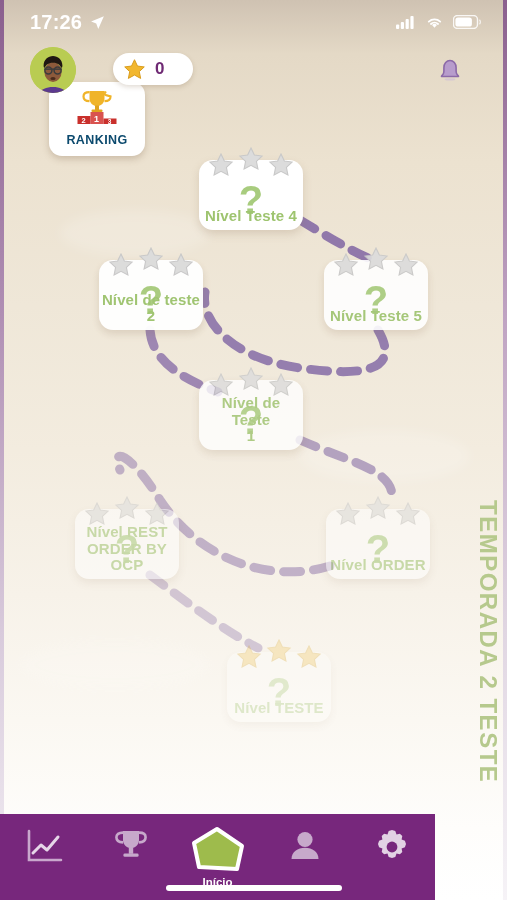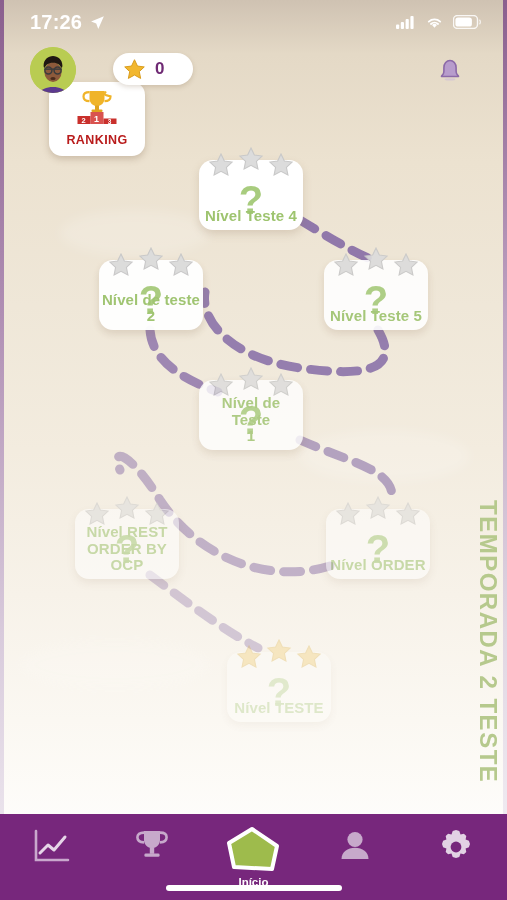--- a/index.html
+++ b/index.html
@@ -68,21 +68,21 @@
   #bell { position:absolute; right:38px; top:50px; width:38px; height:38px; z-index:31; }
 
   #ranking-card {
     position:absolute; left:49px; top:82px; width:96px; height:74px;
     background:#ffffff; border-radius:13px;
     box-shadow:0 3px 7px rgba(120,90,60,0.28);
     display:flex; flex-direction:column; align-items:center;
     padding-top:4px; z-index:30;
   }
   #ranking-label {
-    font-size:12.5px; font-weight:bold; color:#b91c1c;
+    font-size:12.5px; font-weight:bold; color:#0c4a6e;
     letter-spacing:0.4px; margin-top:1px;
   }
 
   
   #season {
     position:absolute; right:5px; top:500px;
     writing-mode:vertical-rl;
     font-size:24px; font-weight:bold; letter-spacing:1.5px;
     color:#b6c98d; z-index:5; user-select:none;
   }
@@ -114,21 +114,21 @@
   }
   .node .label {
     position:relative; z-index:17;
     font-size:15px; font-weight:bold; color:#9ec46f;
     text-align:center; line-height:1.08; width:100px;
     letter-spacing:0.1px;
   }
 
   
   #bottomnav {
-    position:absolute; left:0; bottom:0; width:507px; height:86px;
+    position:absolute; left:0; bottom:0; width:435px; height:86px;
     background:#77277c; z-index:50;
     display:flex; align-items:flex-start; justify-content:space-around;
     padding-top:12px;
   }
   .navitem {
     width:88px; height:62px;
     display:flex; flex-direction:column; align-items:center; justify-content:flex-start;
     gap:2px; position:relative;
   }
   .navlabel { font-size:11.5px; font-weight:bold; color:#ffffff; }

